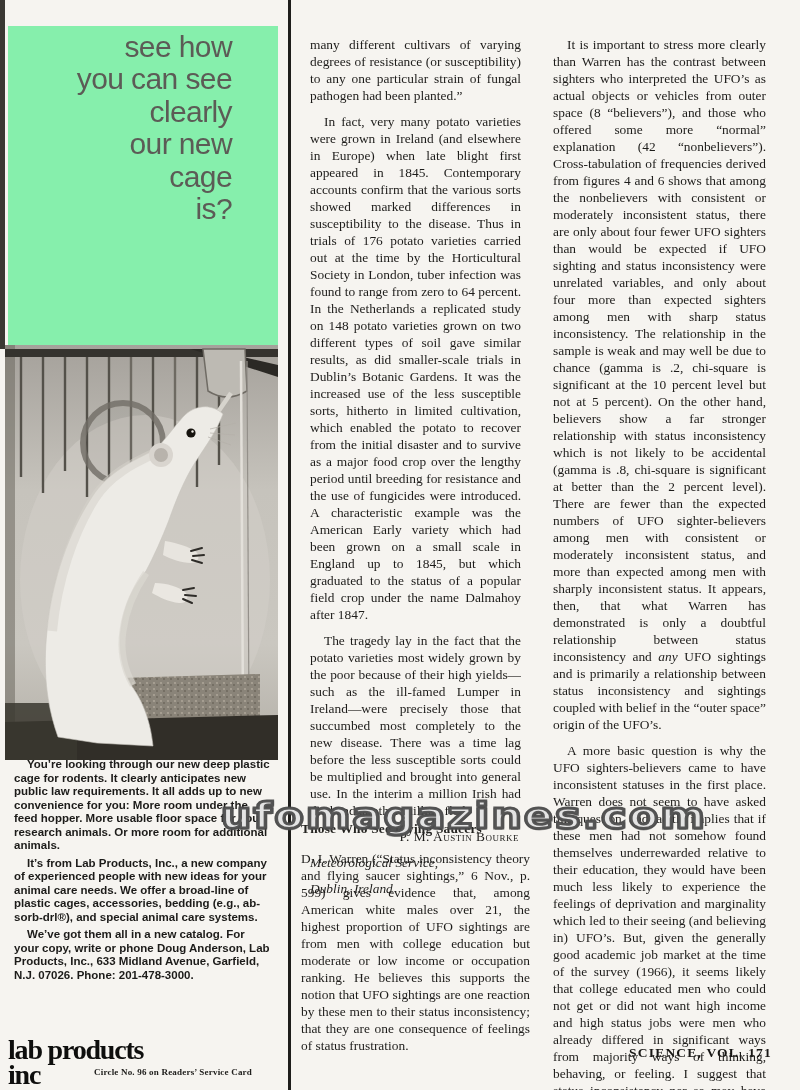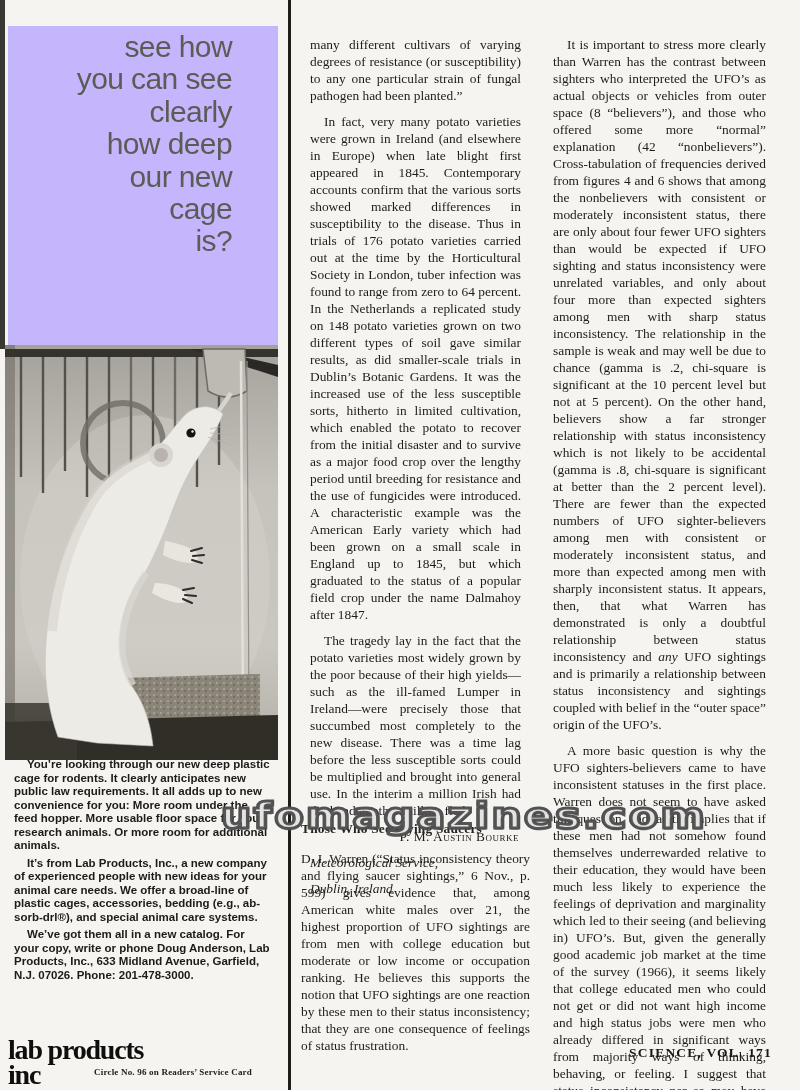--- a/index.html
+++ b/index.html
@@ -8,21 +8,21 @@
     width:800px; height:1090px; position:relative; overflow:hidden;
     background:#f6f4f0;
     font-family:"Liberation Serif", serif;
   }
   .scan-edge { position:absolute; left:0; top:0; width:5px; height:349px; background:#3a3833; }
   .col-rule  { position:absolute; left:288px; top:0; width:3px; height:1090px; background:#1e1d1b; }
 
   
   .ad-panel {
     position:absolute; left:8px; top:26px; width:270px; height:372px;
-    background:#c4b5fd;
+    background:#86efac;
   }
   .ad-headline {
     position:absolute; top:5px; right:46px; text-align:right;
     font-family:"Liberation Sans", sans-serif; font-weight:normal;
     font-size:30px; line-height:32.4px; letter-spacing:-0.6px; color:#5c5b56;
   }
   .ad-photo { position:absolute; left:5px; top:345px; width:273px; height:415px; }
   .ad-photo svg { display:block; width:100%; height:100%; }
   .ad-copy {
     position:absolute; left:10px; top:754px; width:266px;
@@ -72,21 +72,20 @@
 <body>
 
 <div class="scan-edge"></div>
 <div class="col-rule"></div>
 
 <div class="ad-panel">
   <div class="ad-headline">
     <div>see how</div>
     <div>you can see</div>
     <div>clearly</div>
-    <div>how deep</div>
     <div>our new</div>
     <div>cage</div>
     <div>is?</div>
   </div>
 </div>
 
 <div class="ad-photo" title="white laboratory rat standing upright in a deep clear plastic cage, nose at sipper tube under a wire lid, bedding below">
   <svg viewBox="0 0 273 415" preserveAspectRatio="none">
     <defs>
       <linearGradient id="bg" x1="0" y1="0" x2="0" y2="1">

